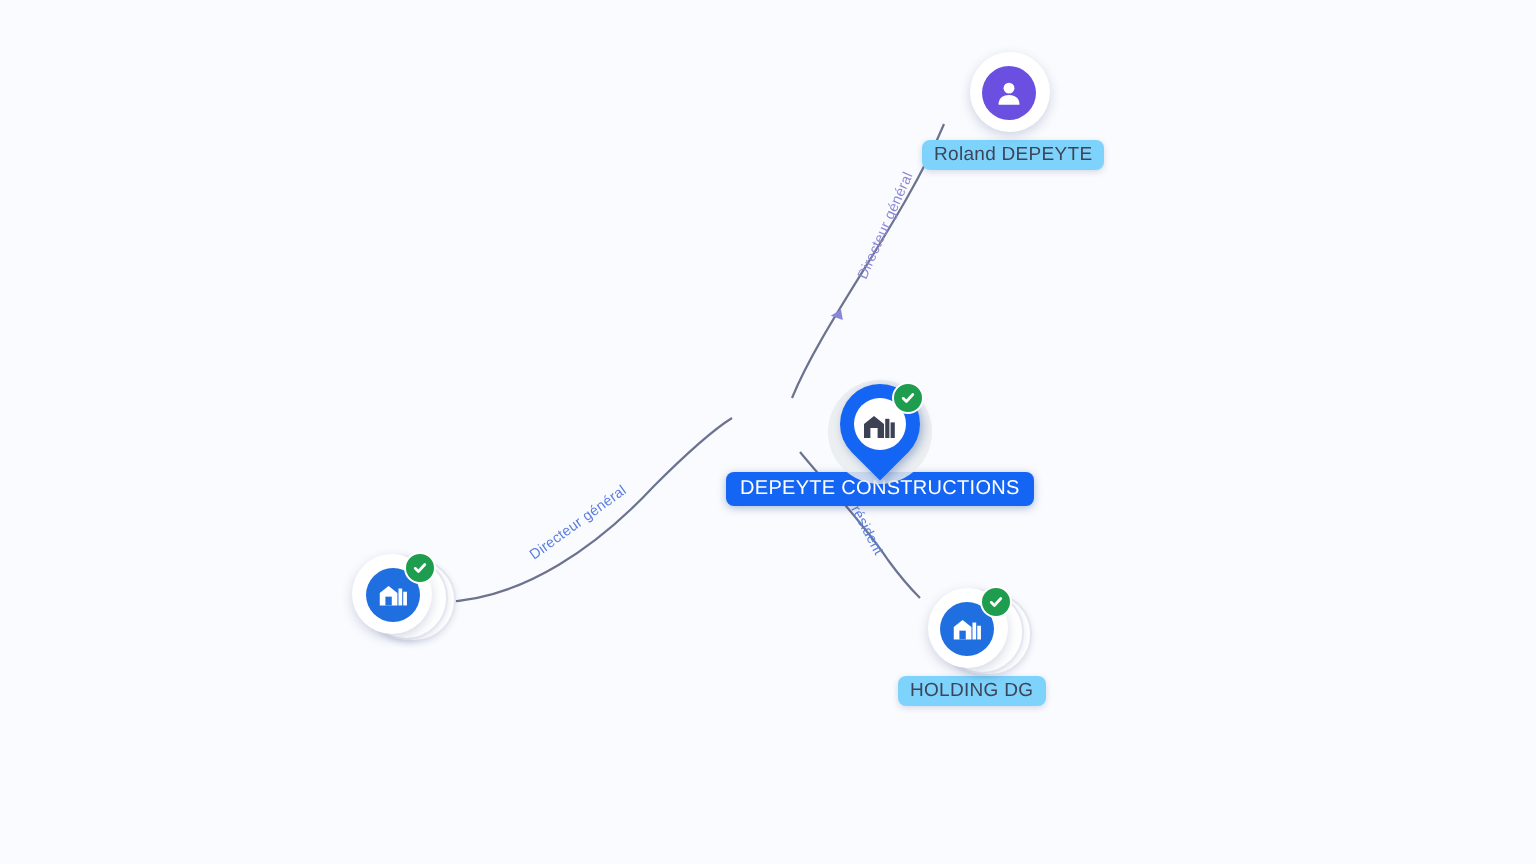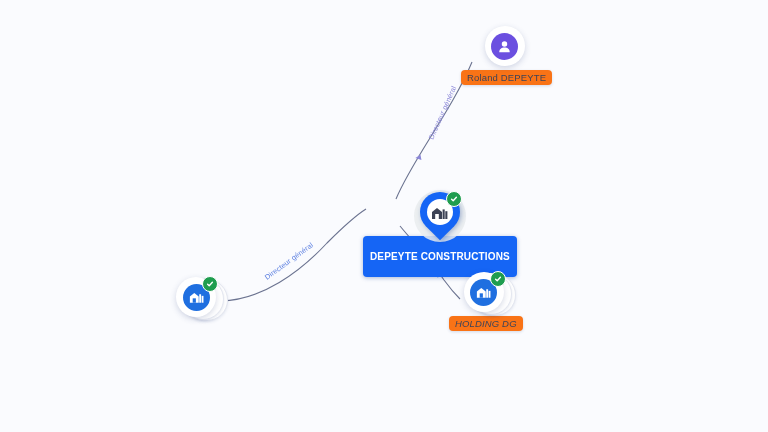--- a/index.html
+++ b/index.html
@@ -130,38 +130,38 @@
   
   .node-label {
     margin-top: 2px;
     font-size: 9.5px;
     white-space: nowrap;
     padding: 2px 6px;
     border-radius: 4px;
     letter-spacing: .15px;
   }
   .node-label.plain {
-    background: #f97316;
+    background: #7dd3fc;
     color: #3e4458;
     box-shadow: 0 1px 3px rgba(40,60,120,.18);
   }
   .node-label.primary {
     background: #1565f5;
     color: #ffffff;
-    font-weight: bold;
+    font-weight: normal;
     box-shadow: 0 1px 4px rgba(20,60,140,.35);
     font-size: 10px;
-    padding: 15px 7px;
+    padding: 3px 7px;
   }
 
   
   #node-center  { left: 363px; top: 190px; }
   #node-roland  { left: 461px; top: 24px;  }
   #node-maa     { left: 176px; top: 275px; }
-  #node-holding { left: 449px; top: 270px; font-style: italic; }
+  #node-holding { left: 449px; top: 292px; }
 
   #node-center .node-label { margin-top: -6px; }
 </style>
 </head>
 <body>
 
 <svg id="graph" viewBox="0 0 768 432">
 
   <path class="edge-path" d="M 472,62 C 452,110 412,160 396,199"></path>
   <polygon points="417,155 422,157 417,161" fill="#8b87d8" transform="rotate(58 419 158)"></polygon>

